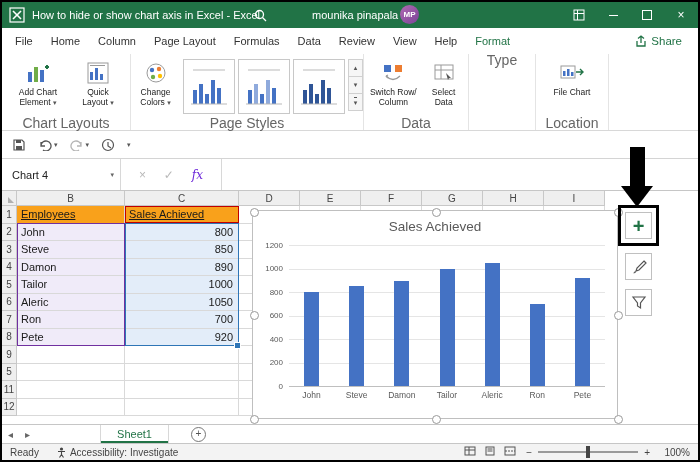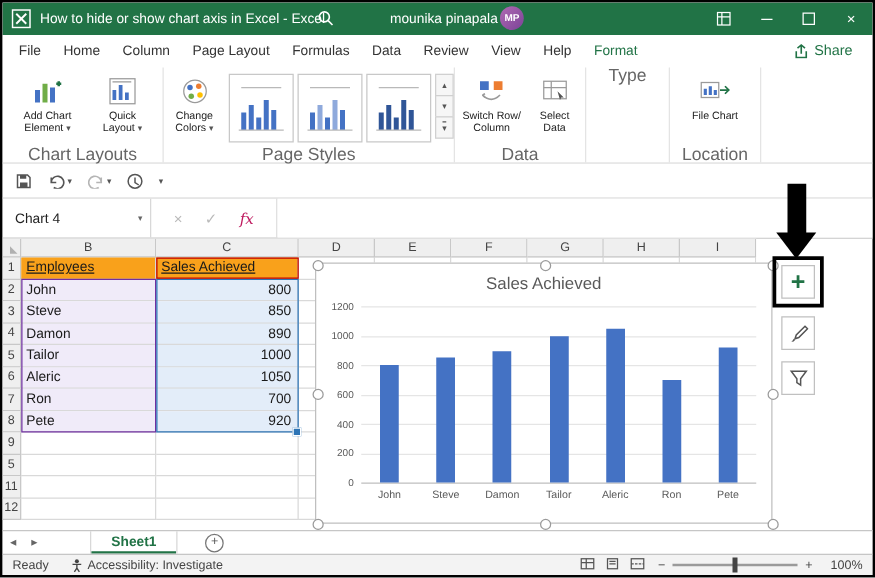--- a/index.html
+++ b/index.html
@@ -51,21 +51,21 @@
        padding-left:10px;box-sizing:border-box;}
   .qitem{display:flex;align-items:center;gap:2px;}
   
   .formula{position:absolute;left:0;top:157px;width:100%;height:32px;background:#fff;
            border-bottom:1px solid #C6C6C6;display:flex;align-items:stretch;box-sizing:border-box;}
   .namebox{width:108px;display:flex;align-items:center;font-size:11px;color:#222;
            padding-left:10px;border-right:1px solid #D8D8D8;}
   .nbdd{margin-left:auto;padding-right:6px;color:#666;font-size:7px;}
   .fbicons{width:100px;display:flex;align-items:center;justify-content:space-evenly;
            border-right:1px solid #D8D8D8;color:#B9B9B9;font-size:12px;}
-  .fxi{font-family:"DejaVu Serif",serif;font-style:italic;color:#be185d;font-size:12px;}
+  .fxi{font-family:"DejaVu Serif",serif;font-style:italic;color:#6d28d9;font-size:12px;}
   .fbinput{flex:1;background:#fff;}
   
   .grid{position:absolute;left:0;top:189px;width:603px;height:233px;overflow:hidden;background:#fff;font-size:11px;}
   .grow{display:flex;height:17.5px;}
   .grow.hdr{height:15px;}
   .gcell{box-sizing:border-box;border-right:1px solid #D9D9D9;border-bottom:1px solid #D9D9D9;
          overflow:hidden;white-space:nowrap;padding-left:4px;display:flex;align-items:center;color:#1a1a1a;}
   .ghead{background:#EFEFEF;border-color:#C8C8C8;justify-content:center;padding-left:0;
          font-size:10px;color:#444;}
   .corner{position:relative;}
@@ -95,22 +95,22 @@
   .cbtn.plus{color:var(--green);font-size:20px;font-weight:bold;line-height:1;}
   .annbox{position:absolute;left:616px;top:203px;width:41px;height:41px;border:3px solid #000;
           box-sizing:border-box;z-index:6;pointer-events:none;}
   .arrowshaft{position:absolute;left:628px;top:145px;width:15px;height:40px;background:#000;z-index:6;}
   .arrowhead{position:absolute;left:619px;top:184px;width:0;height:0;z-index:6;
              border-left:16px solid transparent;border-right:16px solid transparent;border-top:21px solid #000;}
   
   .sheetbar{position:absolute;left:0;top:422px;width:100%;height:19px;background:#fff;
             border-top:1px solid #C6C6C6;display:flex;align-items:center;font-size:11px;box-sizing:border-box;}
   .navarr{color:#666;font-size:10px;padding:0 6px;}
-  .stab{margin-left:36px;height:100%;display:flex;align-items:center;padding:0 16px;
-        color:var(--green);font-weight:bold;border-left:1px solid #D8D8D8;border-right:1px solid #D8D8D8;
+  .stab{margin-left:64px;height:100%;display:flex;align-items:center;padding:0 16px;
+        color:var(--green);font-weight:normal;border-left:1px solid #D8D8D8;border-right:1px solid #D8D8D8;
         box-shadow:inset 0 -2px 0 var(--green);}
   .addsheet{margin-left:22px;width:13px;height:13px;border:1px solid #777;border-radius:50%;
             display:flex;align-items:center;justify-content:center;font-size:10px;color:#555;line-height:1;}
   
   .statusbar{position:absolute;left:0;top:441px;width:100%;height:17px;background:#F3F3F3;
              border-top:1px solid #C6C6C6;display:flex;align-items:center;font-size:10px;color:#444;box-sizing:border-box;}
   .sready{padding-left:8px;padding-right:18px;}
   .sacc{display:flex;align-items:center;gap:4px;}
   .srspace{margin-left:auto;display:flex;align-items:center;gap:10px;padding-right:8px;}
   .viewbtns{display:flex;align-items:center;gap:8px;}

